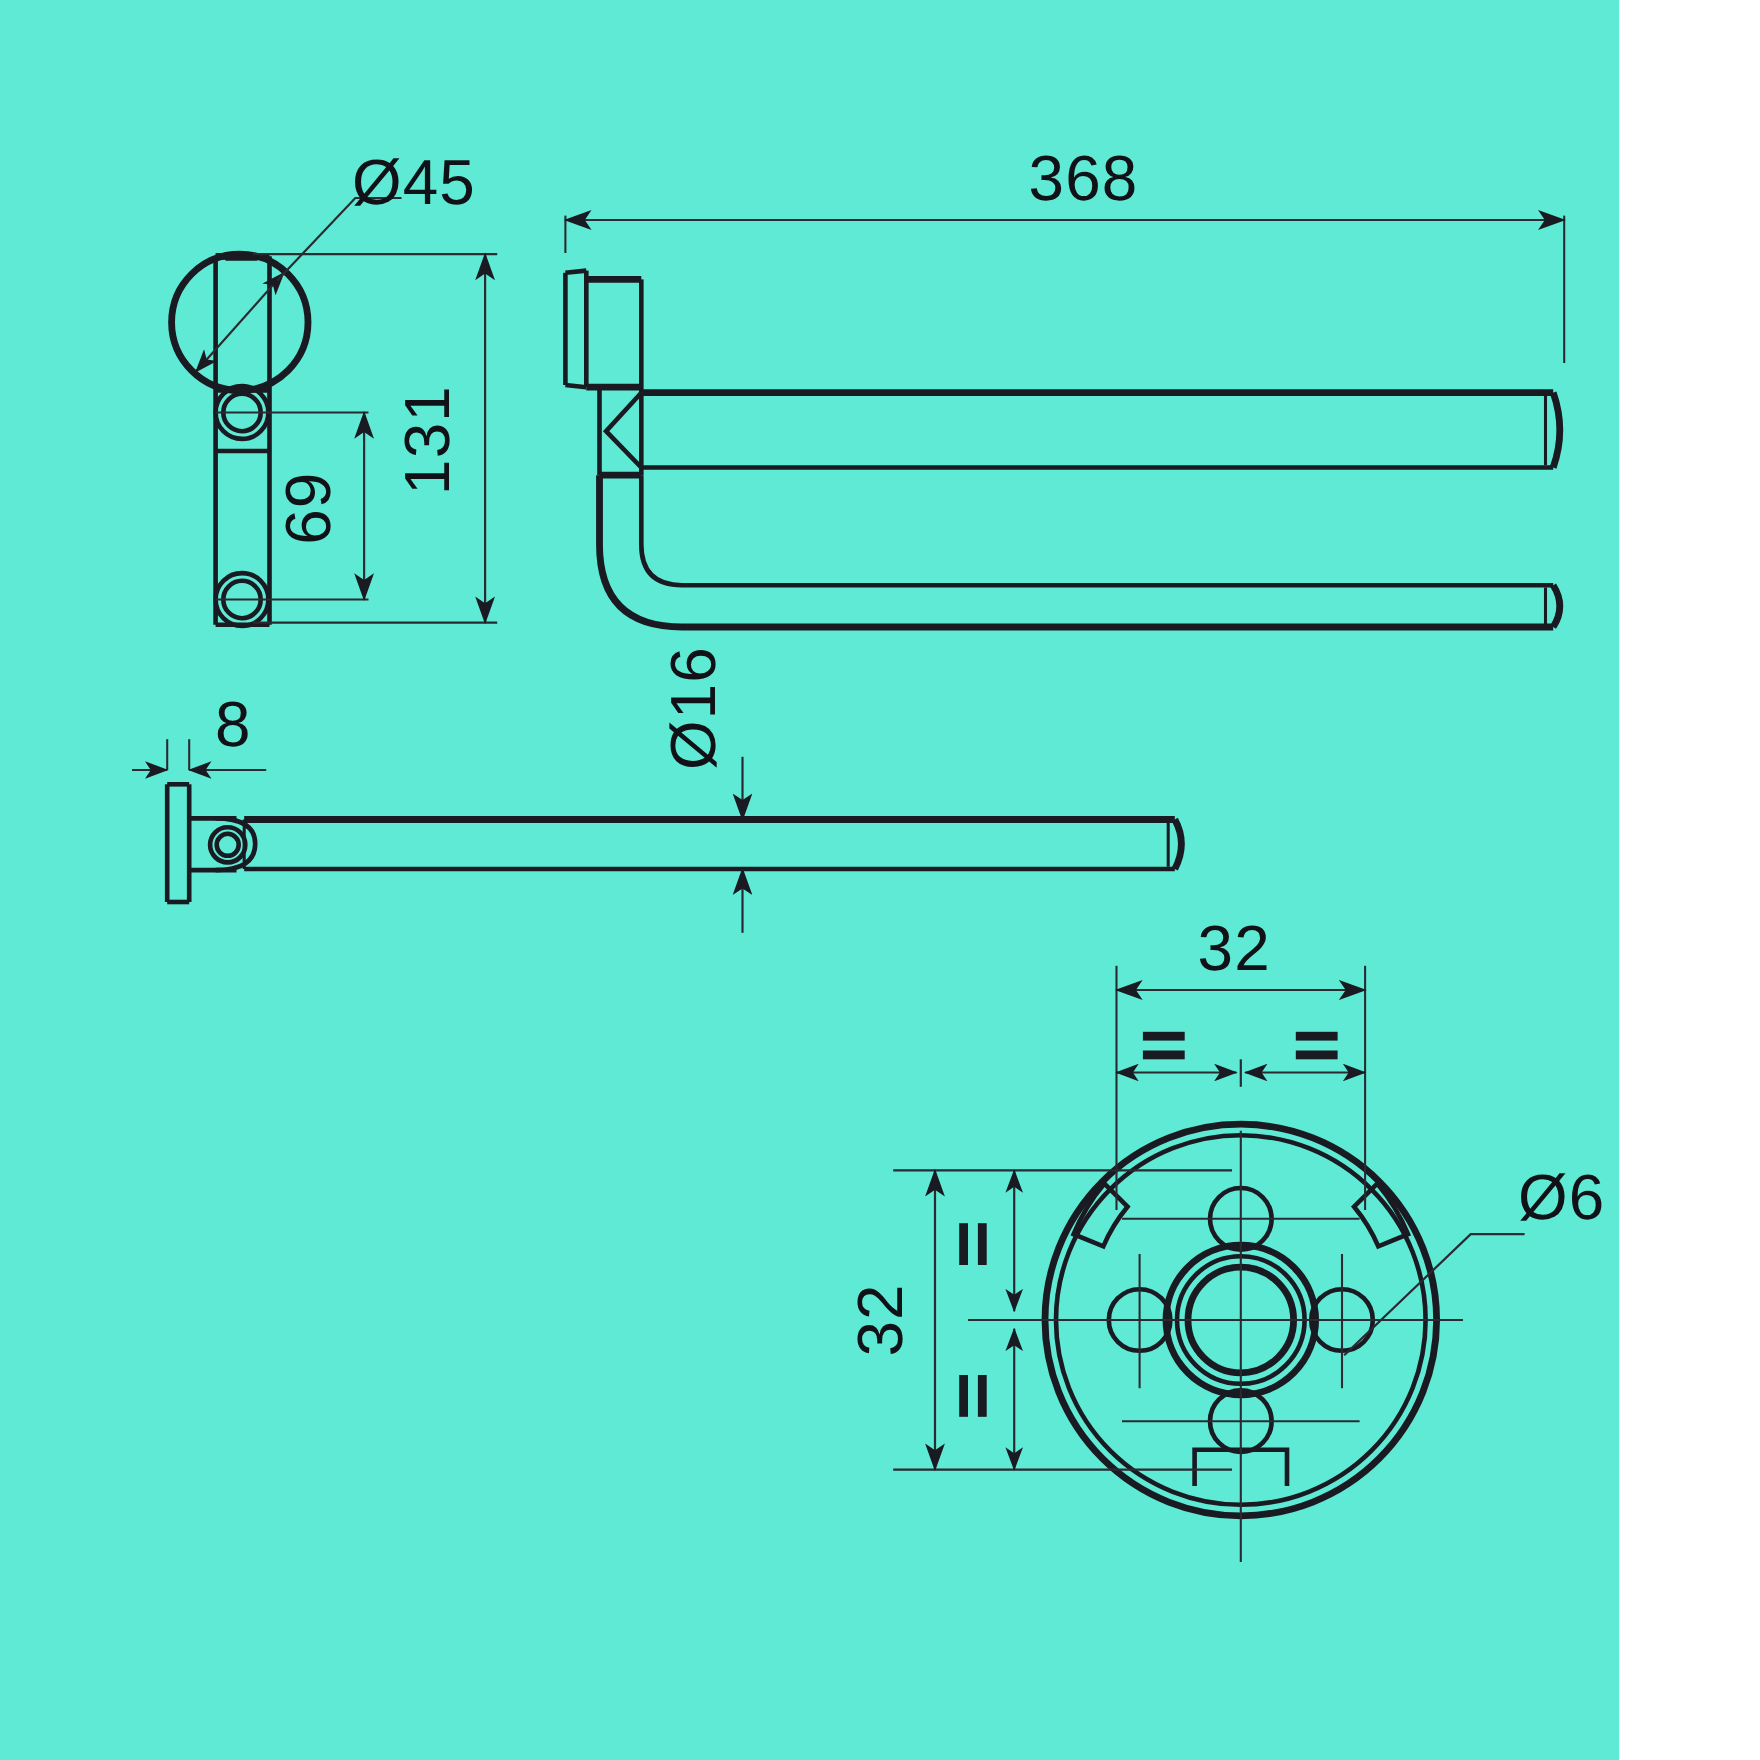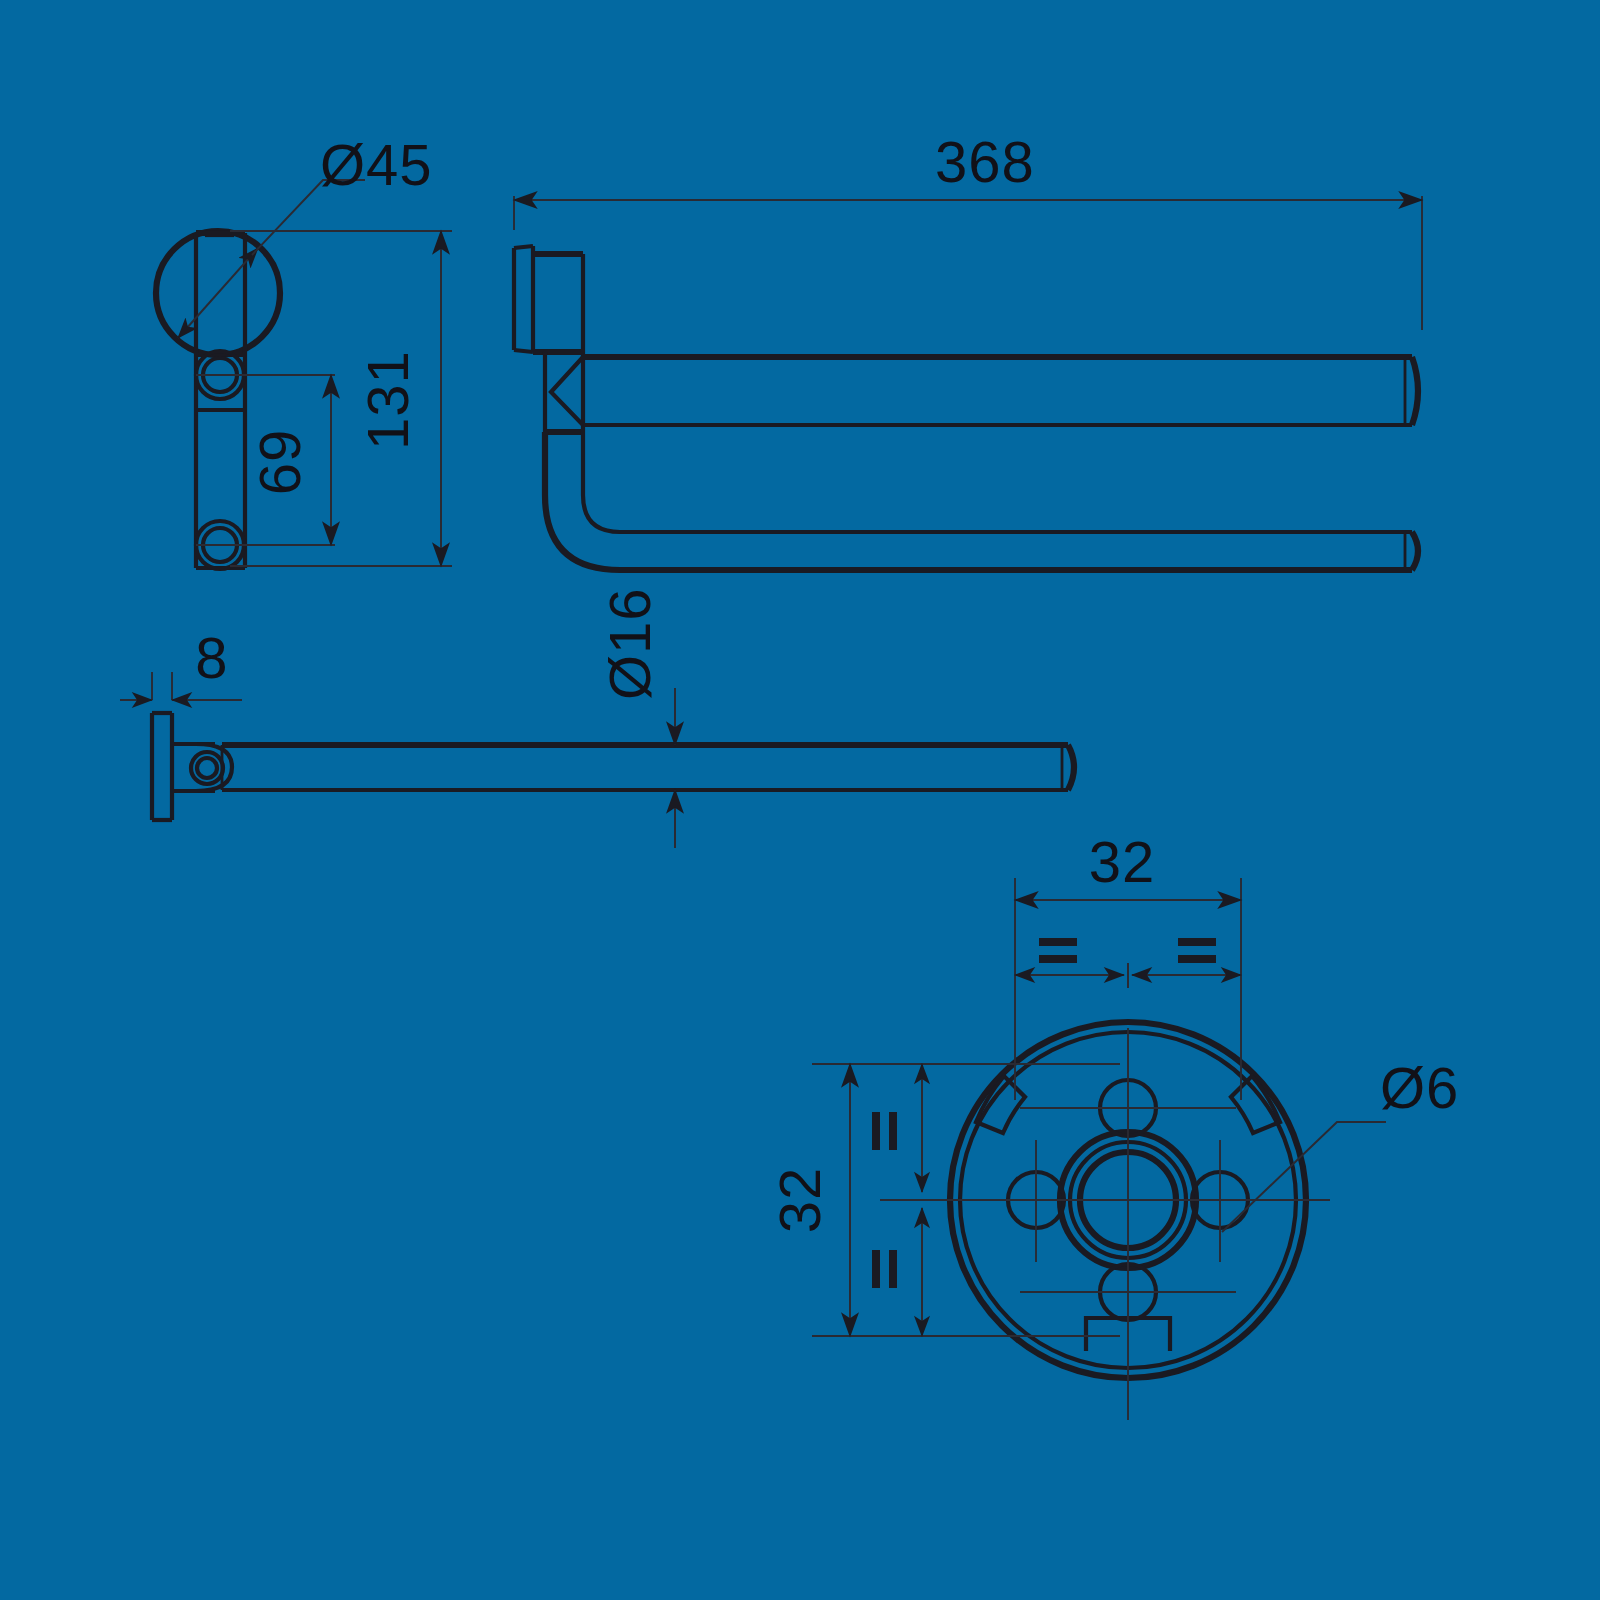--- a/index.html
+++ b/index.html
@@ -9,23 +9,23 @@
     background: #ffffff;
   }
   body {
     width: 1600px;
     height: 1600px;
     font-family: "Liberation Sans", sans-serif;
     overflow: hidden;
   }
   #sheet {
     position: relative;
-    width: 1600px;
+    width: 1472px;
     height: 1600px;
-    background: #0369a1;
+    background: #5eead4;
   }
   svg#drawing {
     position: absolute;
     left: 0;
     top: 0;
     width: 1600px;
     height: 1600px;
     display: block;
   }
   .obj {

